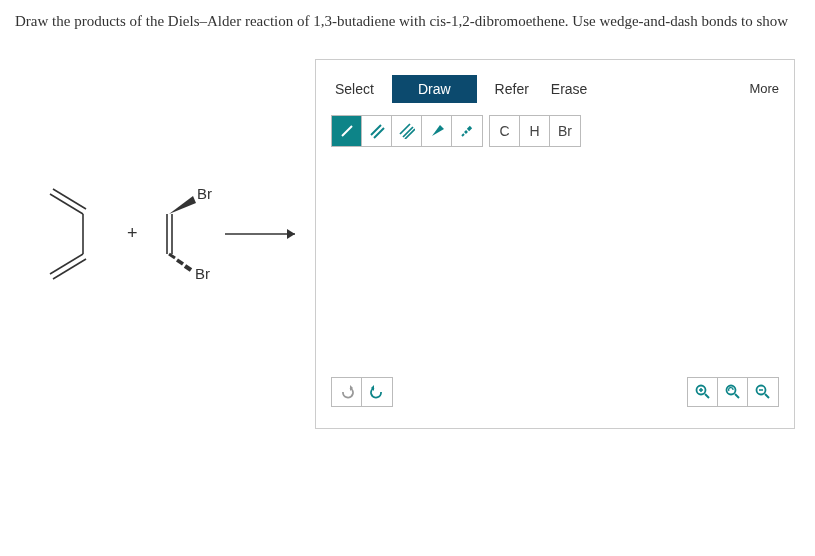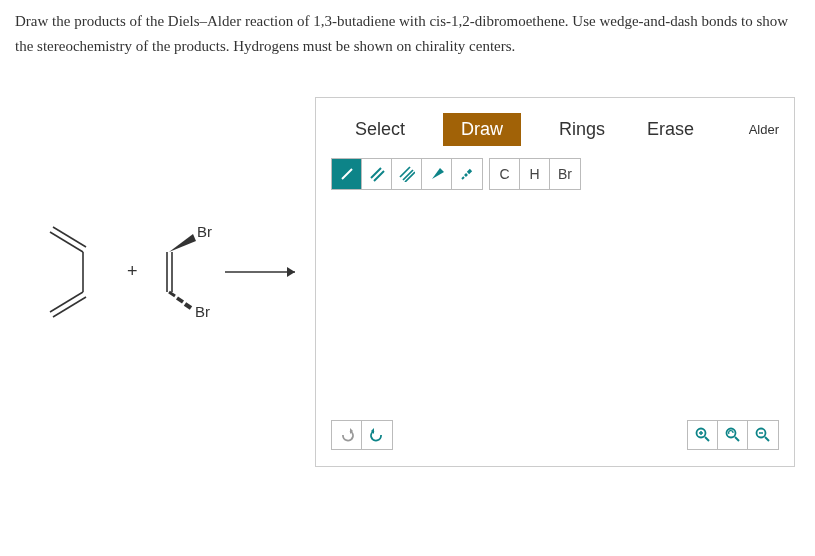--- a/index.html
+++ b/index.html
@@ -8,21 +8,21 @@
       font-size: 15px;
       color: #333;
       background: #fff;
       width: 815px;
       height: 556px;
       padding: 10px 15px;
       position: relative;
     }
     .question-text {
       line-height: 1.5;
-      margin-bottom: 40px;
+      margin-bottom: 26px;
     }
     .question-text p {
       margin-bottom: 2px;
     }
     .content-area {
       display: flex;
       gap: 10px;
     }
     .reaction-diagram {
       width: 290px;
@@ -38,32 +38,31 @@
       font-family: Arial, sans-serif;
       position: relative;
     }
     .toolbar-row {
       display: flex;
       align-items: center;
       gap: 14px;
       margin-bottom: 12px;
     }
     .toolbar-btn {
-      font-size: 18px;
+      font-size: 14px;
       color: #333;
       cursor: pointer;
       padding: 6px 4px;
       background: none;
       border: none;
-      margin-left: 20px;
     }
     .toolbar-btn.active {
-      background: #a16207;
+      background: #0c4a6e;
       color: #fff;
-      padding: 6px 18px;
+      padding: 6px 26px;
     }
     .toolbar-erase {
       margin-left: auto;
       font-size: 13px;
       color: #333;
       cursor: pointer;
       background: none;
       border: none;
     }
     .tool-row {
@@ -118,21 +117,20 @@
       font-size: 14px;
     }
     .small-cell:last-child { border-right: none; }
     .small-cell.muted { color: #999; }
   </style>
 </head>
 <body>
 
 <div class="question-text">
   <p>Draw the products of the Diels–Alder reaction of 1,3-butadiene with cis-1,2-dibromoethene. Use wedge-and-dash bonds to show</p>
-  <p>the stereochemistry of the products. Hydrogens must be shown on chirality centers.</p>
 </div>
 
 <div class="content-area">
 
   <div class="reaction-diagram">
     <svg width="290" height="160">
 
       <g stroke="#333" stroke-width="1.6" fill="none">
 
         <line x1="35" y1="35" x2="68" y2="55"></line>
@@ -161,23 +159,23 @@
 
       <line x1="210" y1="75" x2="280" y2="75" stroke="#333" stroke-width="1.6"></line>
       <polygon points="280,75 272,70 272,80" fill="#333"></polygon>
     </svg>
   </div>
 
   <div class="drawing-panel">
     <div class="toolbar-row">
       <button class="toolbar-btn">Select</button>
       <button class="toolbar-btn active">Draw</button>
-      <button class="toolbar-btn">Rings</button>
+      <button class="toolbar-btn">Refer</button>
       <button class="toolbar-btn">Erase</button>
-      <button class="toolbar-erase">Alder</button>
+      <button class="toolbar-erase">More</button>
     </div>
 
     <div class="tool-row">
       <div class="tool-group">
         <div class="tool-cell active">
           <svg width="16" height="16">
               <line x1="3" y1="13" x2="13" y2="3" stroke="#fff" stroke-width="2"></line>
             </svg>
         </div>
         <div class="tool-cell">

